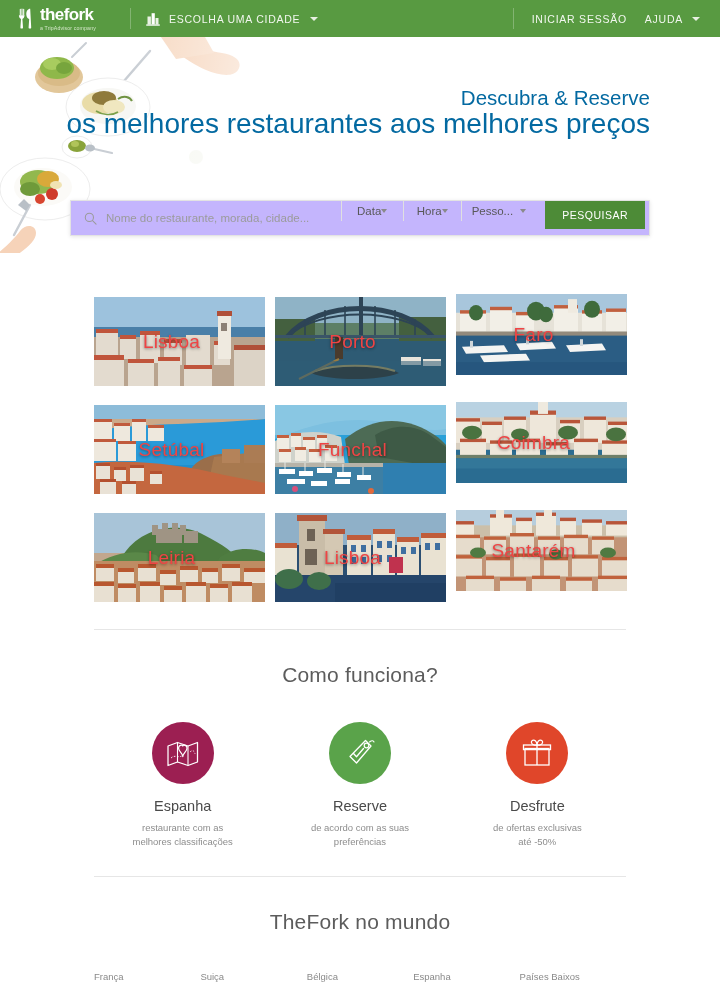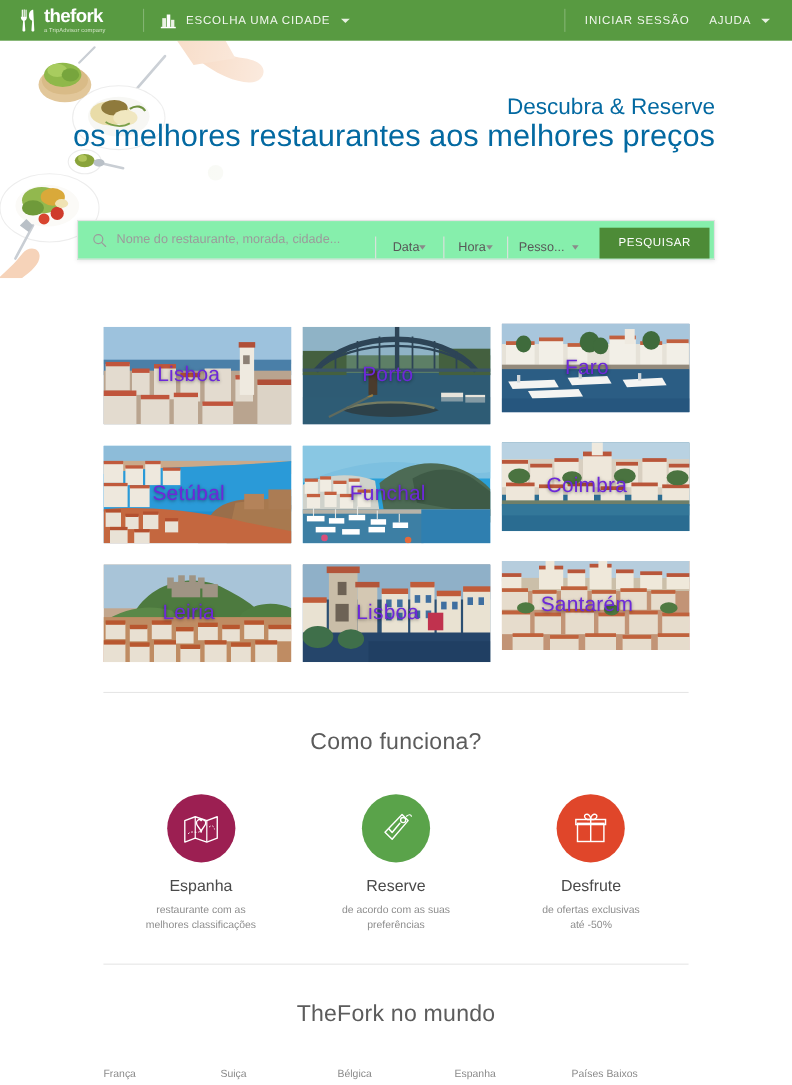--- a/index.html
+++ b/index.html
@@ -116,25 +116,25 @@
   .hero-line1 { font-size: 20.5px; line-height: 26px; font-weight: 400; }
   .hero-line2 { font-size: 28px; line-height: 26px; font-weight: 400; text-align: right; }
 
   
   .searchbar {
     position: absolute;
     left: 70px;
     top: 163px;
     width: 580px;
     height: 36px;
-    background: #86efac;
+    background: #c4b5fd;
     border: 1px solid #e3e3e3;
     box-shadow: 0 1px 4px rgba(0,0,0,0.10);
     display: flex;
-    align-items: flex-end;
+    align-items: flex-start;
     z-index: 6;
   }
   .search-input-zone {
     flex: 1;
     display: flex;
     align-items: center;
     gap: 9px;
     padding-left: 13px;
     height: 100%;
   }
@@ -199,21 +199,21 @@
     cursor: pointer;
   }
   .city-tile.tall { height: 81px; margin-top: -3px; padding-left: 30px; }
   .city-art { position: absolute; inset: 0; width: 100%; height: 100%; }
   .city-name {
     position: absolute;
     left: 0; right: 16px;
     top: 50%;
     transform: translateY(-52%);
     text-align: center;
-    color: #6d28d9;
+    color: #ef4444;
     font-size: 19px;
     font-weight: 400;
     text-shadow: 0 1px 3px rgba(0,0,0,0.45);
     letter-spacing: 0.2px;
     z-index: 2;
   }
 
   
   .rule {
     width: 532px;

